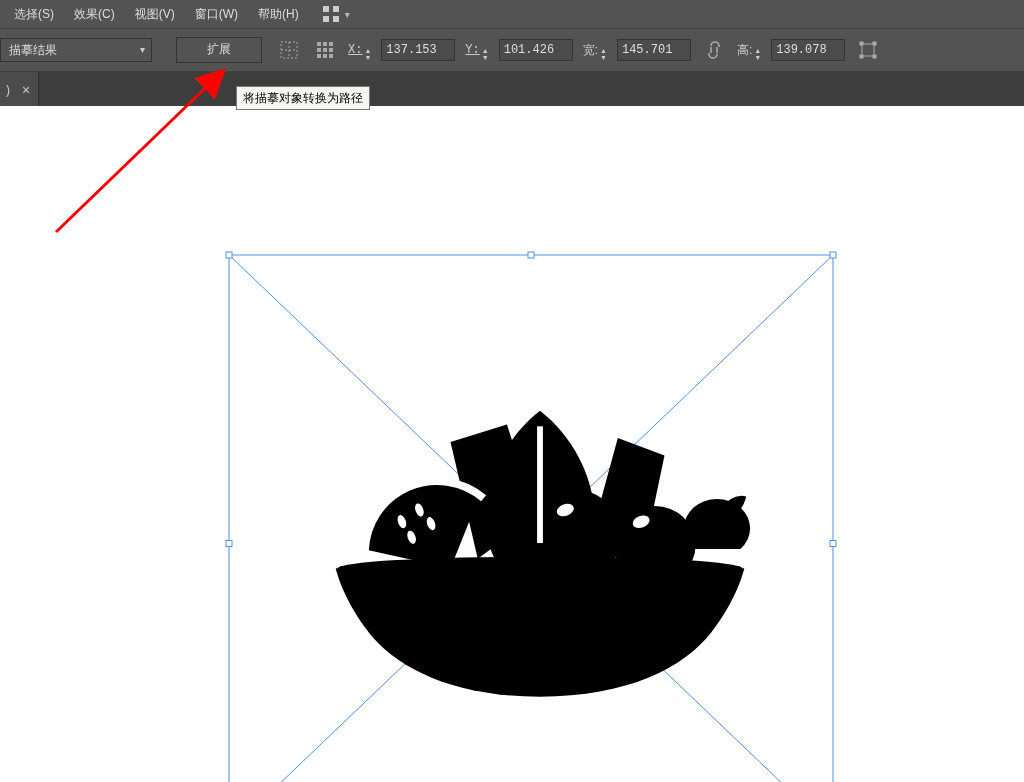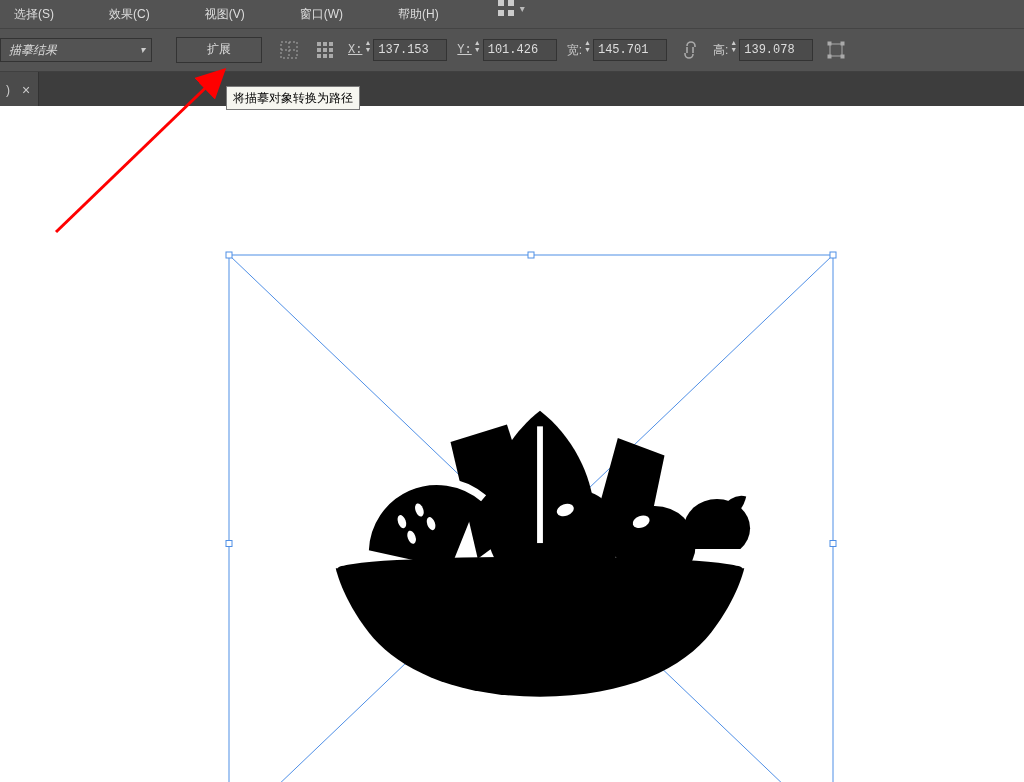--- a/index.html
+++ b/index.html
@@ -1,48 +1,48 @@
 <!DOCTYPE html>
 <html><head>
 <meta charset="utf-8">
 <style>
   html,body{margin:0;padding:0;width:1024px;height:782px;background:#fff;font-family:"Microsoft YaHei","SimSun",sans-serif;font-size:12px;overflow:hidden;}
   .app{width:1024px;height:782px;position:relative;}
   
-  .menubar{height:28px;background:#535353;color:#ddd;display:flex;align-items:flex-start;padding-left:4px;gap:35px;}
+  .menubar{height:28px;background:#535353;color:#ddd;display:flex;align-items:center;padding-left:4px;}
   .menubar .menu-item{padding:0 10px;line-height:28px;cursor:default;}
   .menubar .extra{display:flex;align-items:center;margin-left:14px;}
   .extra .grid-icon{width:16px;height:16px;display:inline-block;position:relative;}
   .extra .grid-icon span{position:absolute;width:6px;height:6px;background:#ccc;}
   .extra .grid-icon span:nth-child(1){left:0;top:0;}
   .extra .grid-icon span:nth-child(2){right:0;top:0;}
   .extra .grid-icon span:nth-child(3){left:0;bottom:0;}
   .extra .grid-icon span:nth-child(4){right:0;bottom:0;}
   .extra .chev{margin-left:6px;color:#bbb;font-size:10px;}
   
   .controlbar{height:42px;background:#535353;color:#ddd;display:flex;align-items:center;border-top:1px solid #444;border-bottom:1px solid #404040;}
-  .preset{display:flex;align-items:center;height:24px;border:1px solid #333;background:#535353;margin-left:0;margin-right:14px;padding:0 20px 0 8px;position:relative;width:152px;box-sizing:border-box;font-style:italic;}
+  .preset{display:flex;align-items:center;height:24px;border:1px solid #333;background:#535353;margin-left:0;margin-right:14px;padding:0 20px 0 8px;position:relative;width:152px;box-sizing:border-box;}
   .preset .chev{position:absolute;right:6px;top:5px;font-size:10px;color:#ccc;}
   .btn-expand{width:84px;height:24px;line-height:22px;text-align:center;border:1px solid #333;background:#535353;color:#ddd;margin-right:14px;margin-left:10px;}
   .icon-btn{width:26px;height:26px;display:flex;align-items:center;justify-content:center;color:#aaa;margin-right:10px;}
   .icon-btn svg{width:20px;height:20px;display:block;}
   .coord-label{font-family:"Courier New",monospace;color:#ccc;margin-right:2px;text-decoration:underline;}
-  .spinner{display:flex;align-items:flex-start;margin-right:10px;}
+  .spinner{display:flex;align-items:flex-end;margin-right:10px;gap:8px;}
   .spinner .arrows{display:flex;flex-direction:column;justify-content:center;margin-right:2px;color:#ccc;font-size:7px;line-height:7px;}
   .spinner input{width:64px;height:20px;background:#4b4b4b;border:1px solid #333;color:#ddd;font-family:"Courier New",monospace;font-size:12px;padding:0 4px;text-align:left;}
   .wh-label{color:#ccc;margin-right:2px;font-size:12px;}
   .link-icon svg, .transform-icon svg{width:20px;height:20px;}
   
   .tabbar{height:36px;background:#4b4b4b;display:flex;align-items:center;padding-left:0;border-bottom:1px solid #323232;}
   .doc-tab{height:36px;display:flex;align-items:center;color:#ccc;padding:0 8px 0 0;}
   .doc-tab .tab-label{padding:0 6px;}
   .doc-tab .close{margin-left:6px;color:#ccc;font-size:14px;cursor:default;}
   .tabspacer{flex:1;height:100%;background:#3d3d3d;border-left:1px solid #323232;}
   
-  .tooltip{position:absolute;left:226px;top:86px;background:#f6f6f0;color:#000;border:1px solid #7a7a7a;padding:3px 6px;font-size:12px;line-height:16px;z-index:20;}
+  .tooltip{position:absolute;left:236px;top:86px;background:#f6f6f0;color:#000;border:1px solid #7a7a7a;padding:3px 6px;font-size:12px;line-height:16px;z-index:20;}
   
   .arrow{position:absolute;left:46px;top:62px;z-index:19;pointer-events:none;}
   
   .canvas{position:absolute;left:0;right:0;top:106px;bottom:0;background:#fff;}
   .selection-svg{position:absolute;left:0;top:0;pointer-events:none;}
   .handle{fill:#fff;stroke:#4f8fe6;stroke-width:1;}
   .sel-line{stroke:#4f8fe6;stroke-width:1;fill:none;}
   .fruitbowl{position:absolute;left:326px;top:297px;width:428px;}
 </style>
 </head>

